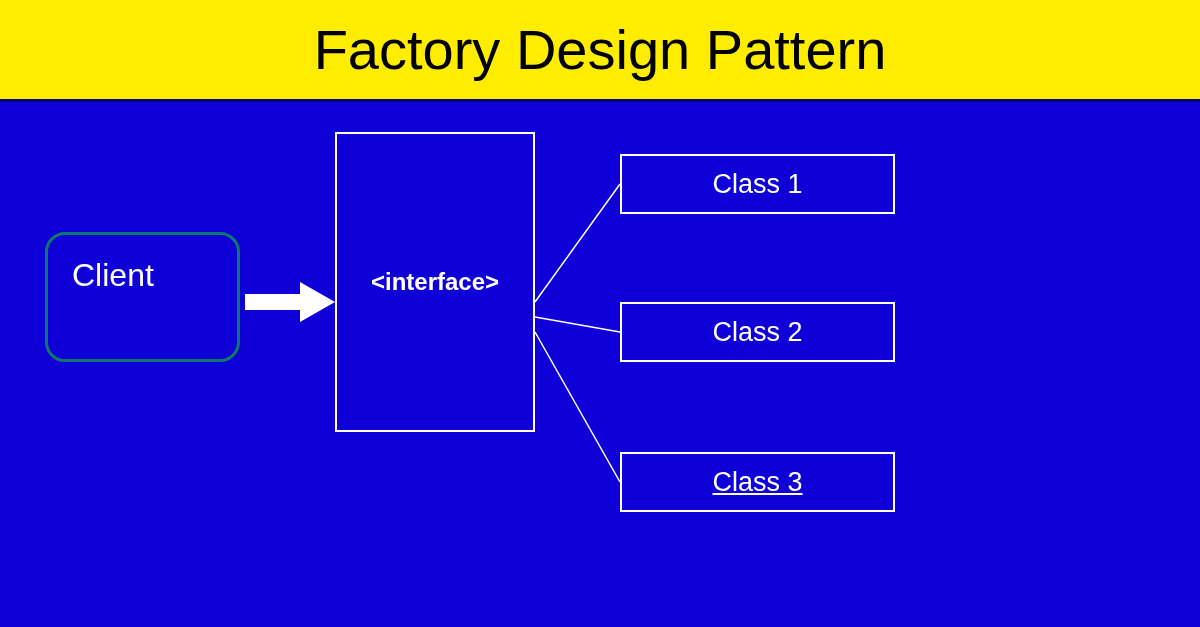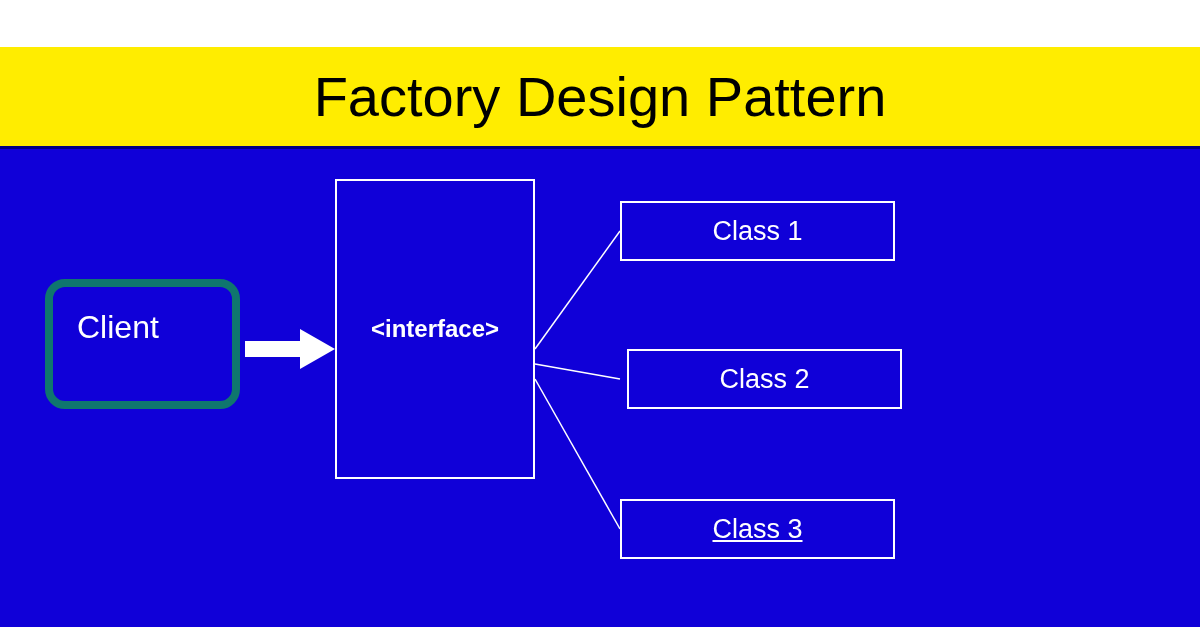--- a/index.html
+++ b/index.html
@@ -11,40 +11,39 @@
       position: relative;
     }
     .header {
       width: 100%;
       height: 102px;
       background: #ffed00;
       display: flex;
       align-items: center;
       justify-content: center;
       border-bottom: 3px solid #000080;
-      margin-top: 47px;
     }
     .header-title {
       font-size: 56px;
       color: #000;
       font-weight: 400;
     }
     .diagram-area {
       width: 100%;
       height: 525px;
       background: #1000d8;
       position: relative;
     }
     .client-box {
       position: absolute;
       left: 45px;
       top: 130px;
       width: 195px;
       height: 130px;
-      border: 8px solid #0f766e;
+      border: 3px solid #0f766e;
       border-radius: 20px;
       color: #fff;
       font-size: 32px;
       padding: 20px 24px;
       line-height: 1.3;
     }
     .arrow {
       position: absolute;
       left: 245px;
       top: 180px;
@@ -69,21 +68,21 @@
       width: 275px;
       height: 60px;
       border: 2px solid #fff;
       color: #fff;
       display: flex;
       align-items: center;
       justify-content: center;
       font-size: 27px;
     }
     .class-1 { top: 52px; }
-    .class-2 { top: 200px; margin-left: 7px; }
+    .class-2 { top: 200px; }
     .class-3 { top: 350px; text-decoration: underline; }
     .connector-lines {
       position: absolute;
       left: 0;
       top: 0;
       width: 100%;
       height: 100%;
       pointer-events: none;
     }
   </style>

